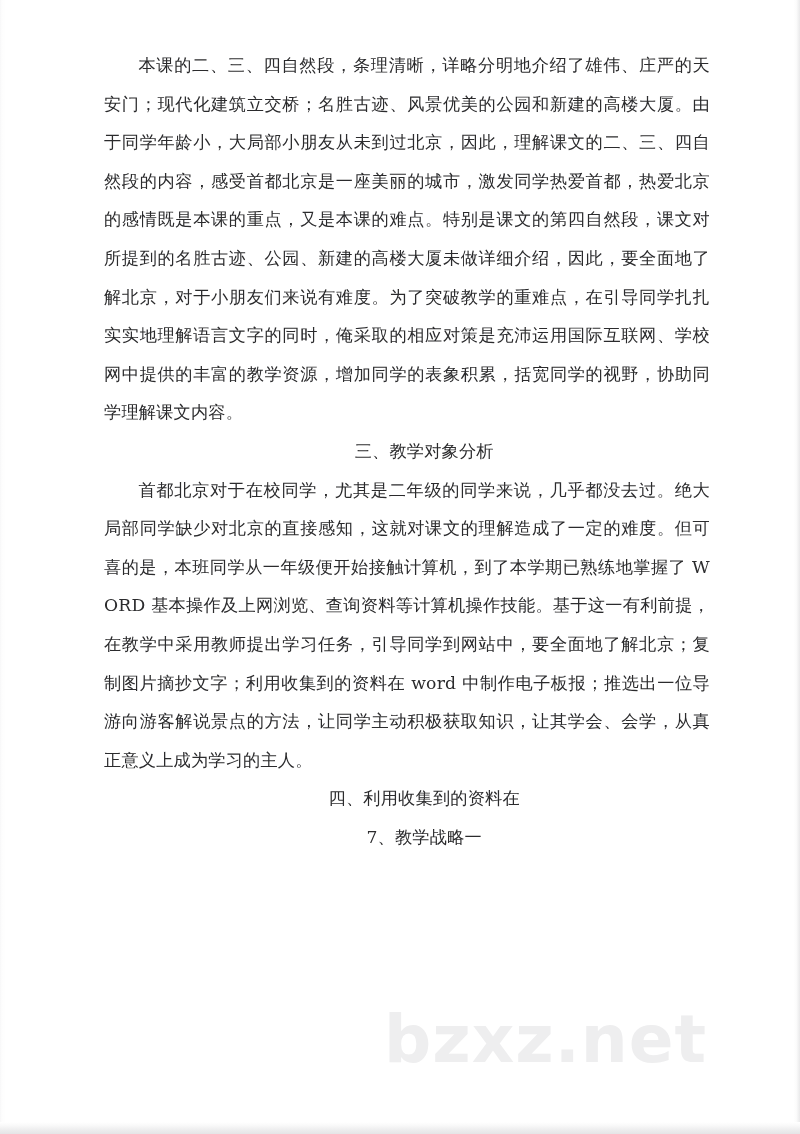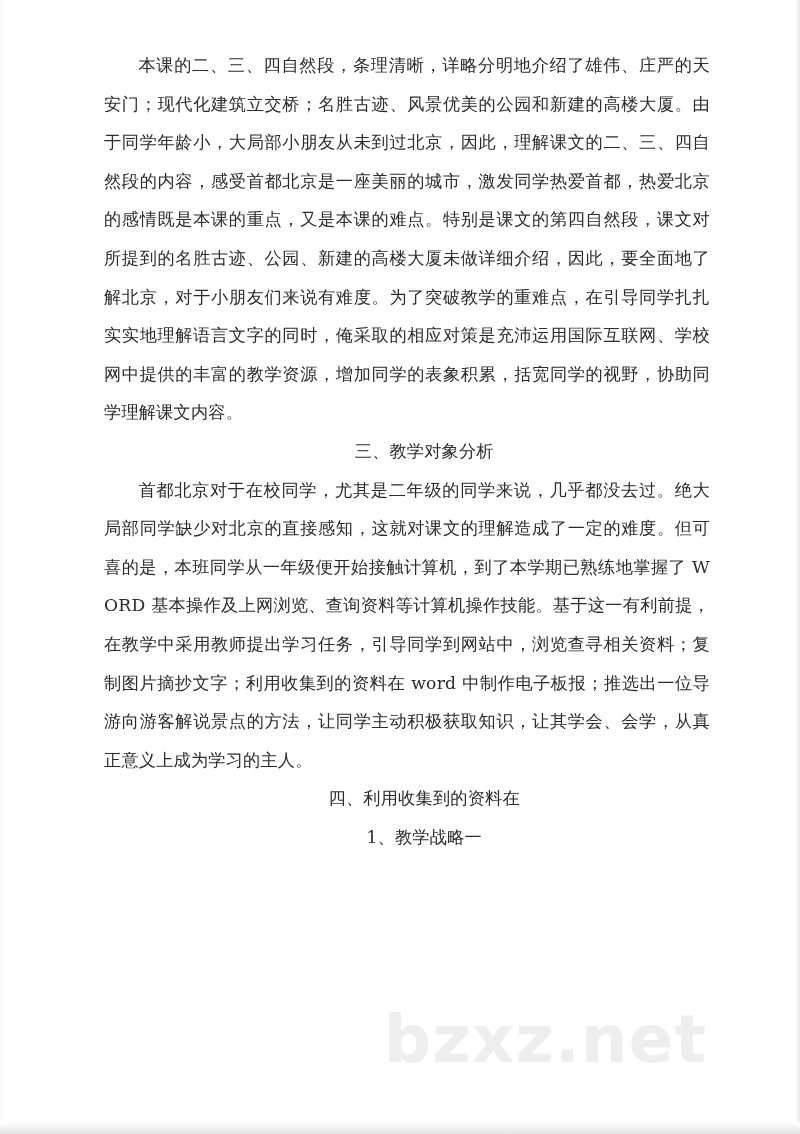--- a/index.html
+++ b/index.html
@@ -115,25 +115,25 @@
 <div id="page">
 
   <div id="watermark">bzxz.net</div>
 
   <div id="content">
 
     <p class="para">本课的二、三、四自然段，条理清晰，详略分明地介绍了雄伟、庄严的天安门；现代化建筑立交桥；名胜古迹、风景优美的公园和新建的高楼大厦。由于同学年龄小，大局部小朋友从未到过北京，因此，理解课文的二、三、四自然段的内容，感受首都北京是一座美丽的城市，激发同学热爱首都，热爱北京的感情既是本课的重点，又是本课的难点。特别是课文的第四自然段，课文对所提到的名胜古迹、公园、新建的高楼大厦未做详细介绍，因此，要全面地了解北京，对于小朋友们来说有难度。为了突破教学的重难点，在引导同学扎扎实实地理解语言文字的同时，俺采取的相应对策是充沛运用国际互联网、学校网中提供的丰富的教学资源，增加同学的表象积累，括宽同学的视野，协助同学理解课文内容。</p>
 
     <p class="heading">三、教学对象分析</p>
 
-    <p class="para">首都北京对于在校同学，尤其是二年级的同学来说，几乎都没去过。绝大局部同学缺少对北京的直接感知，这就对课文的理解造成了一定的难度。但可喜的是，本班同学从一年级便开始接触计算机，到了本学期已熟练地掌握了 WORD 基本操作及上网浏览、查询资料等计算机操作技能。基于这一有利前提，在教学中采用教师提出学习任务，引导同学到网站中，浏览查寻相关资料；复制图片摘抄文字；利用收集到的资料在 word 中制作电子板报；推选出一位导游向游客解说景点的方法，让同学主动积极获取知识，让其学会、会学，从真正意义上成为学习的主人。</p>
+    <p class="para">首都北京对于在校同学，尤其是二年级的同学来说，几乎都没去过。绝大局部同学缺少对北京的直接感知，这就对课文的理解造成了一定的难度。但可喜的是，本班同学从一年级便开始接触计算机，到了本学期已熟练地掌握了 WORD 基本操作及上网浏览、查询资料等计算机操作技能。基于这一有利前提，在教学中采用教师提出学习任务，引导同学到网站中，要全面地了解北京；复制图片摘抄文字；利用收集到的资料在 word 中制作电子板报；推选出一位导游向游客解说景点的方法，让同学主动积极获取知识，让其学会、会学，从真正意义上成为学习的主人。</p>
 
     <p class="heading">四、利用收集到的资料在</p>
 
-    <p class="heading">1、教学战略一</p>
+    <p class="heading">7、教学战略一</p>
 
 
   </div>
 
   <div class="edge-left"></div>
   <div class="edge-right"></div>
   <div class="edge-bottom"></div>
 
 </div>
 

